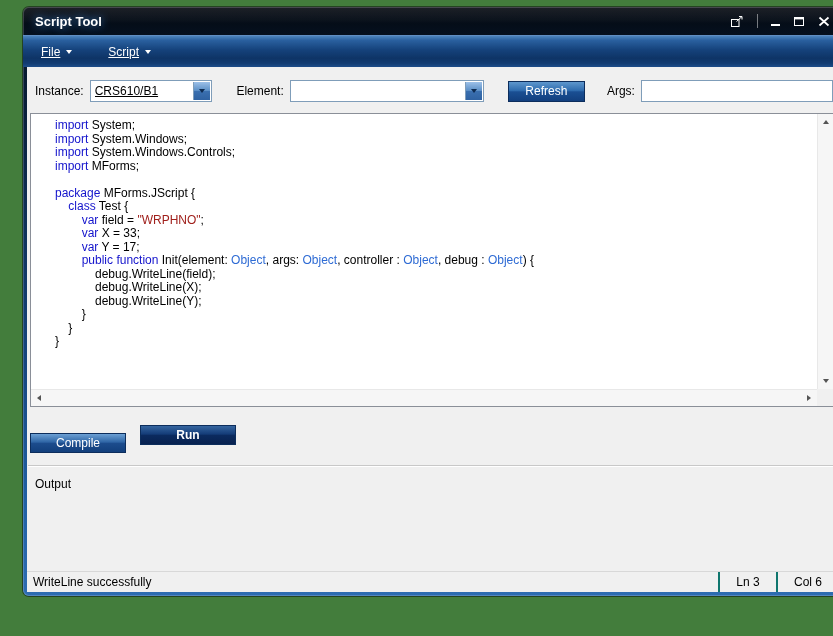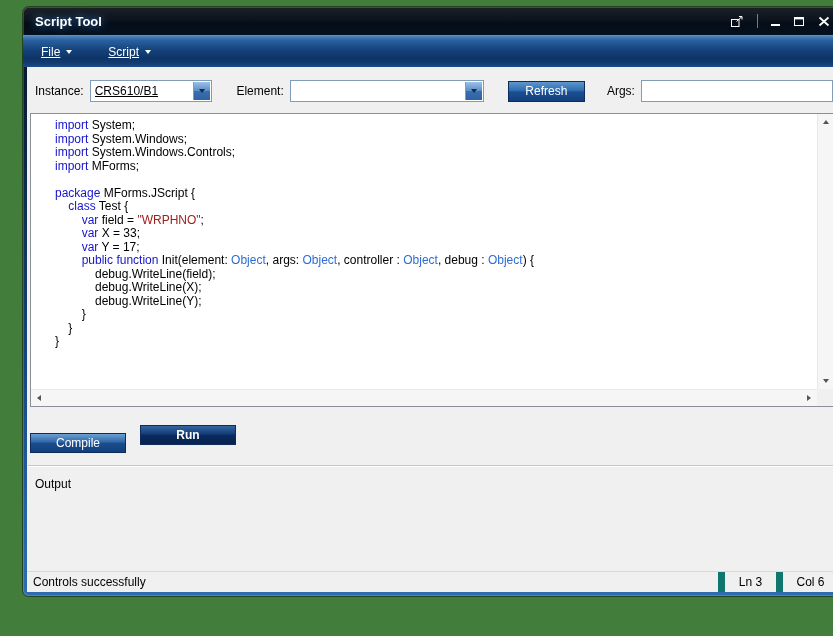--- a/index.html
+++ b/index.html
@@ -143,21 +143,21 @@
   }
   
   .statusbar {
     position: absolute; left: 0; right: 0; bottom: 0; height: 21px;
     background: #f0f0f0; border-top: 1px solid #d8d8d8;
     display: flex; align-items: center; font-size: 12px; color: #000;
   }
   .status-msg { padding-left: 6px; }
   .status-right { margin-left: auto; display: flex; height: 100%; }
   .status-cell {
-    border-left: 7px solid #0f766e;
+    border-left: 2px solid #0f766e;
     display: flex; align-items: center; justify-content: center;
   }
   .status-line { width: 58px; }
   .status-col { width: 62px; }
 </style>
 </head>
 <body>
 
 <div class="window">
 
@@ -239,21 +239,21 @@
     <div class="actions">
       <button class="btn btn-compile">Compile</button>
       <button class="btn btn-run">Run</button>
     </div>
 
     <div class="separator"></div>
 
     <div class="output-label">Output</div>
 
     <div class="statusbar">
-      <span class="status-msg">Controls successfully</span>
+      <span class="status-msg">WriteLine successfully</span>
       <div class="status-right">
         <span class="status-cell status-line">Ln 3</span>
         <span class="status-cell status-col">Col 6</span>
       </div>
     </div>
 
   </div>
 </div>
 
 </body></html>

